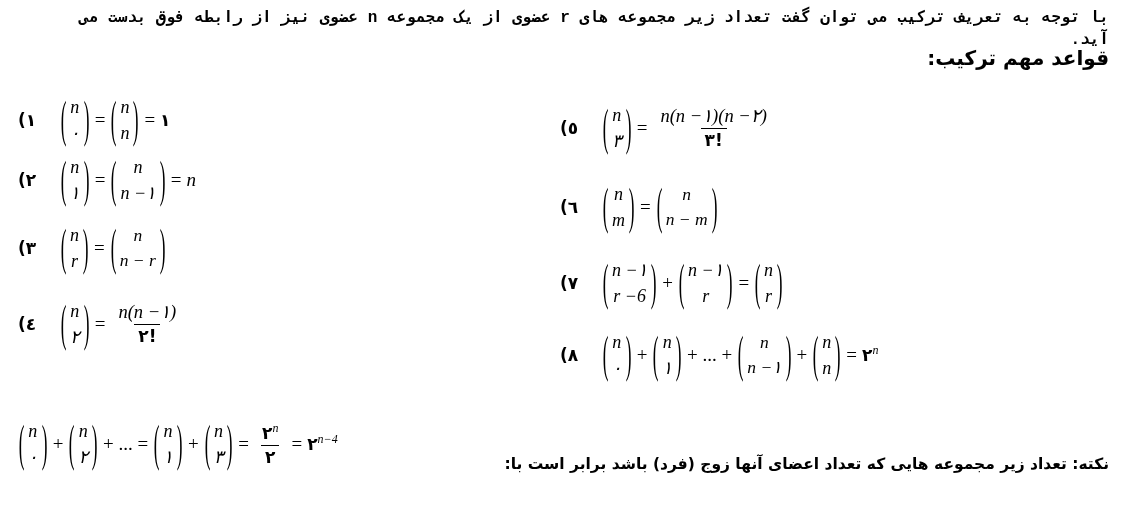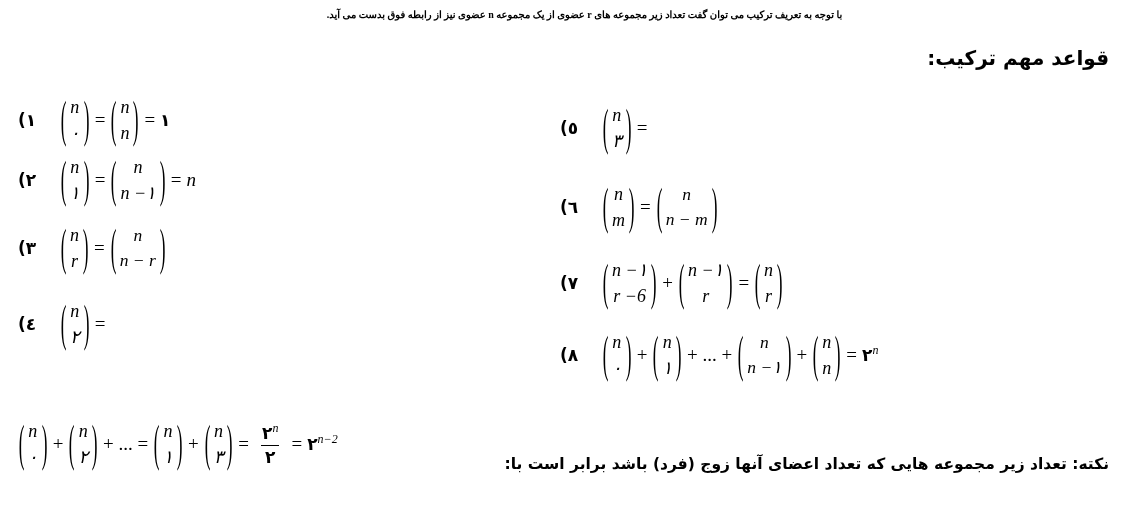--- a/index.html
+++ b/index.html
@@ -16,24 +16,24 @@
     overflow: hidden;
   }
 
   
   .intro {
     position: absolute;
     top: 8px;
     right: 14px;
     left: 60px;
     direction: rtl;
-    text-align: center;
-    font-family: Liberation Serif, serif;
-    font-weight: bold;
-    font-size: 10px;
+    text-align: right;
+    font-family: Liberation Mono, monospace;
+    font-weight: bold;
+    font-size: 16px;
     line-height: 1.35;
   }
   .subtitle {
     position: absolute;
     top: 46px;
     right: 14px;
     direction: rtl;
     text-align: right;
     font-family: "DejaVu Sans", sans-serif;
     font-weight: bold;
@@ -256,38 +256,54 @@
     <span class="expr">
       <span class="binom">
         <span class="paren">(</span>
         <span class="binom-body">
           <span>n</span>
           <span>٢</span>
         </span>
         <span class="paren">)</span>
       </span>
       <span class="op">=</span>
+      <span class="frac">
+        <span class="num">
+          <span>n</span>(<span>n −١</span>)
+        </span>
+        <span class="den">
+          <span class="pnum">٢!</span>
+        </span>
+      </span>
     </span>
   </div>
 </div>
 
 <div class="col col-right">
 
   <div class="rule" style="min-height:72px;">
     <span class="rule-no">٥)</span>
     <span class="expr">
       <span class="binom">
         <span class="paren">(</span>
         <span class="binom-body">
           <span>n</span>
           <span>٣</span>
         </span>
         <span class="paren">)</span>
       </span>
       <span class="op">=</span>
+      <span class="frac">
+        <span class="num">
+          <span>n</span>(<span>n −١</span>)(<span>n −٢</span>)
+        </span>
+        <span class="den">
+          <span class="pnum">٣!</span>
+        </span>
+      </span>
     </span>
   </div>
 
   <div class="rule" style="min-height:78px;">
     <span class="rule-no">٦)</span>
     <span class="expr">
       <span class="binom">
         <span class="paren">(</span>
         <span class="binom-body">
           <span>n</span>
@@ -419,17 +435,17 @@
         <span>٣</span>
       </span>
       <span class="paren">)</span>
     </span>
     <span class="op">=</span>
     <span class="frac">
       <span class="num"><span class="pnum">٢</span><sup class="exp">n</sup></span>
       <span class="den"><span class="pnum">٢</span></span>
     </span>
     <span class="op">=</span>
-    <span><span class="pow">٢</span><sup class="exp">n−2</sup></span>
+    <span><span class="pow">٢</span><sup class="exp">n−4</sup></span>
   </span>
 </div>
 
 <div class="bottom-note">نکته: تعداد زیر مجموعه هایی که تعداد اعضای آنها زوج (فرد) باشد برابر است با:</div>
 
 </body></html>

